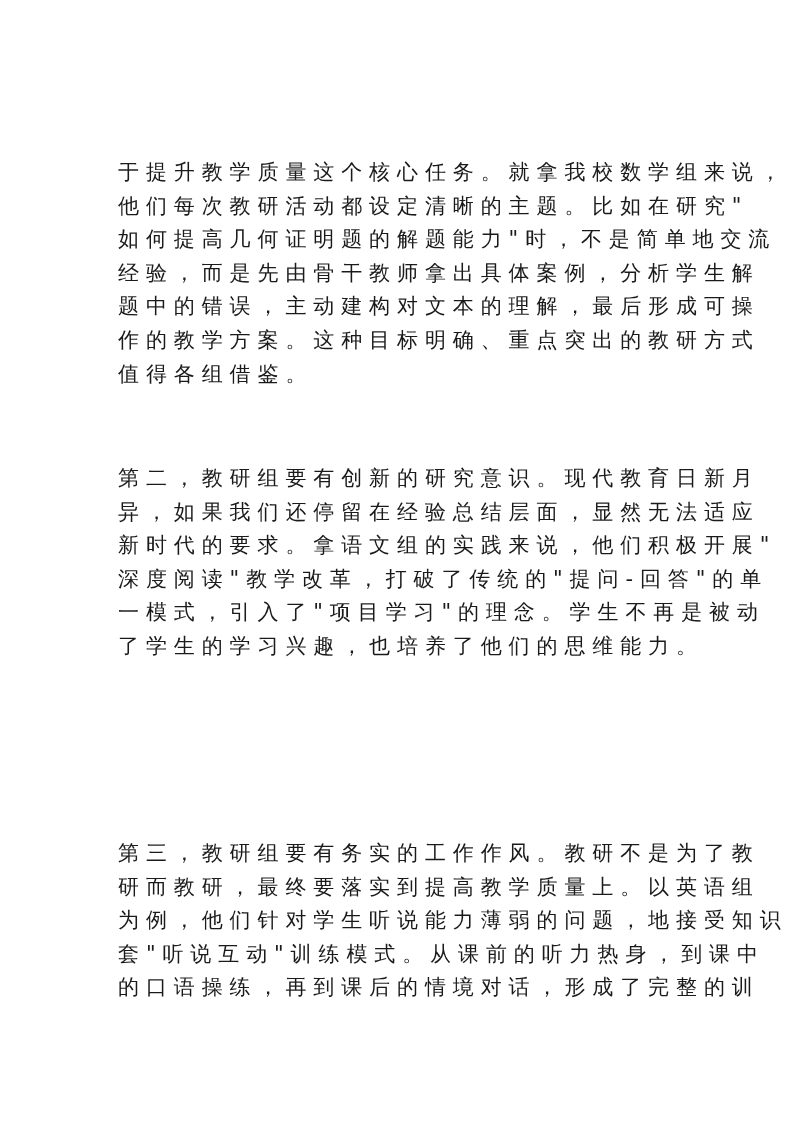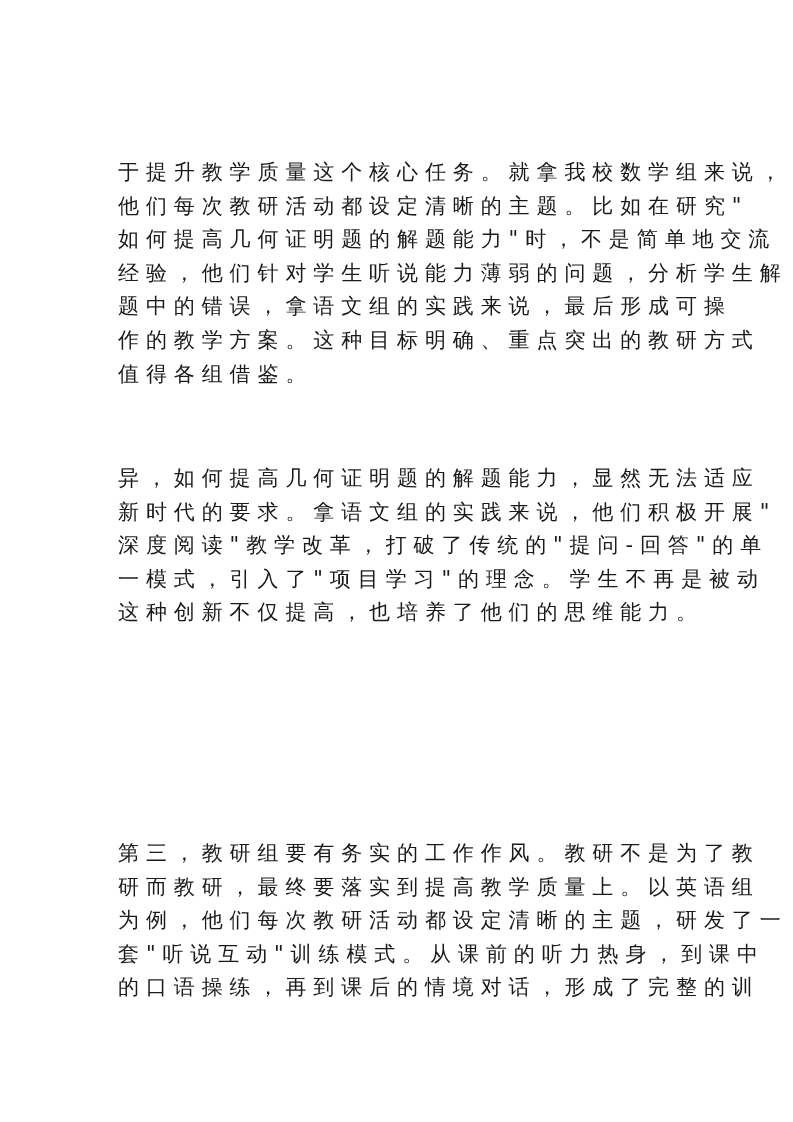--- a/index.html
+++ b/index.html
@@ -43,35 +43,36 @@
   </style>
 </head>
 <body>
 
 <div class="page">
 
   <div class="paragraph" id="p1">
     <span class="line">于提升教学质量这个核心任务。就拿我校数学组来说，</span>
     <span class="line">他们每次教研活动都设定清晰的主题。比如在研究"</span>
     <span class="line">如何提高几何证明题的解题能力"时，不是简单地交流</span>
-    <span class="line">经验，他们针对学生听说能力薄弱的问题，分析学生解</span>
-    <span class="line">题中的错误，拿语文组的实践来说，最后形成可操</span>
+    <span class="line">经验，而是先由骨干教师拿出具体案例，分析学生解</span>
+    <span class="line">题中的错误，主动建构对文本的理解，最后形成可操</span>
     <span class="line">作的教学方案。这种目标明确、重点突出的教研方式</span>
     <span class="line">值得各组借鉴。</span>
   </div>
 
   <div class="paragraph" id="p2">
-    <span class="line">异，如何提高几何证明题的解题能力，显然无法适应</span>
+    <span class="line">第二，教研组要有创新的研究意识。现代教育日新月</span>
+    <span class="line">异，如果我们还停留在经验总结层面，显然无法适应</span>
     <span class="line">新时代的要求。拿语文组的实践来说，他们积极开展"</span>
     <span class="line">深度阅读"教学改革，打破了传统的"提问-回答"的单</span>
     <span class="line">一模式，引入了"项目学习"的理念。学生不再是被动</span>
-    <span class="line">这种创新不仅提高，也培养了他们的思维能力。</span>
+    <span class="line">了学生的学习兴趣，也培养了他们的思维能力。</span>
   </div>
 
   <div class="paragraph" id="p3">
     <span class="line">第三，教研组要有务实的工作作风。教研不是为了教</span>
     <span class="line">研而教研，最终要落实到提高教学质量上。以英语组</span>
-    <span class="line">为例，他们每次教研活动都设定清晰的主题，研发了一</span>
+    <span class="line">为例，他们针对学生听说能力薄弱的问题，地接受知识</span>
     <span class="line">套"听说互动"训练模式。从课前的听力热身，到课中</span>
     <span class="line">的口语操练，再到课后的情境对话，形成了完整的训</span>
   </div>
 
 </div>
 
 </body></html>

